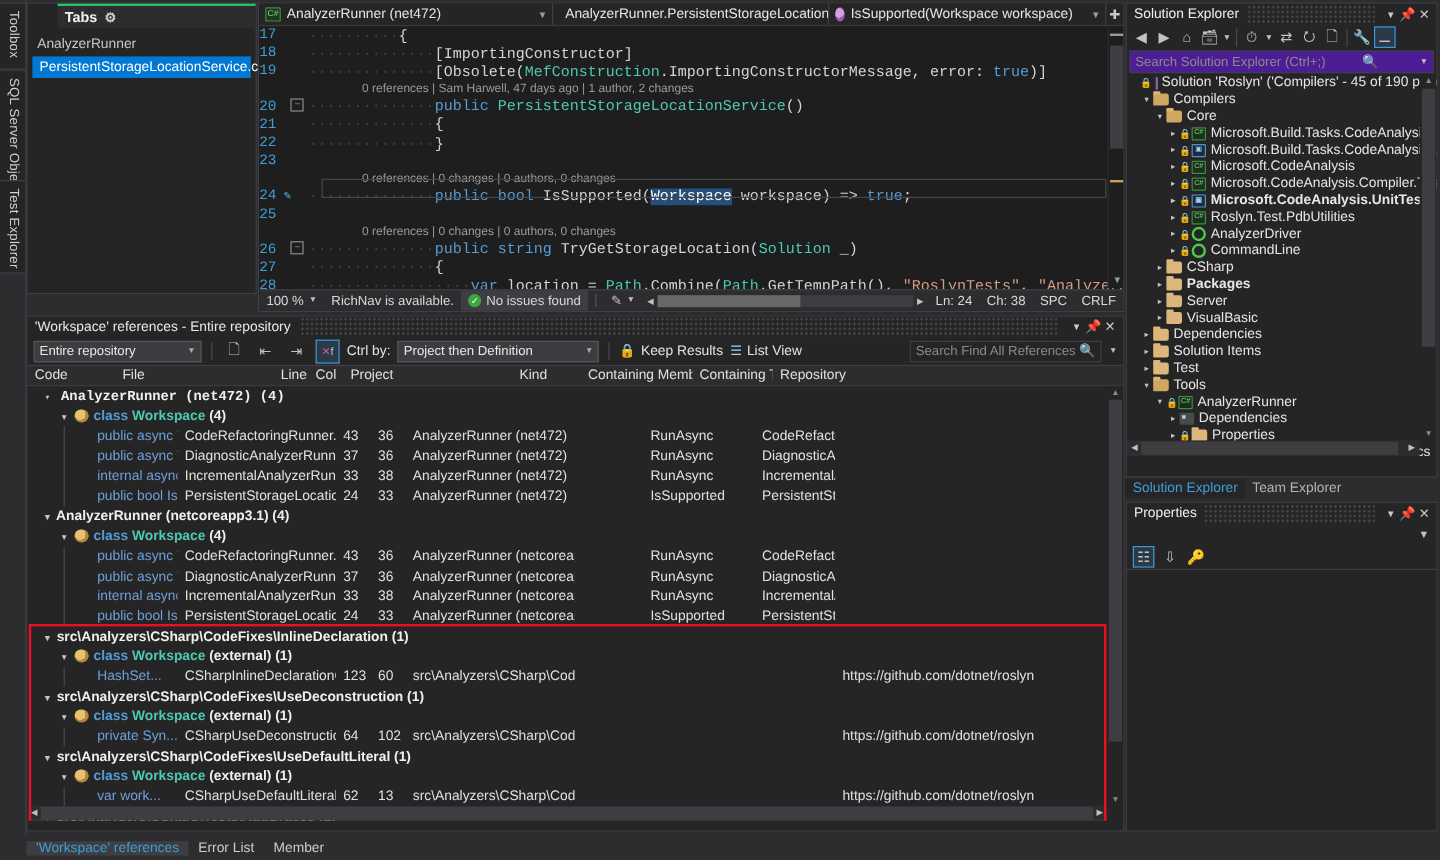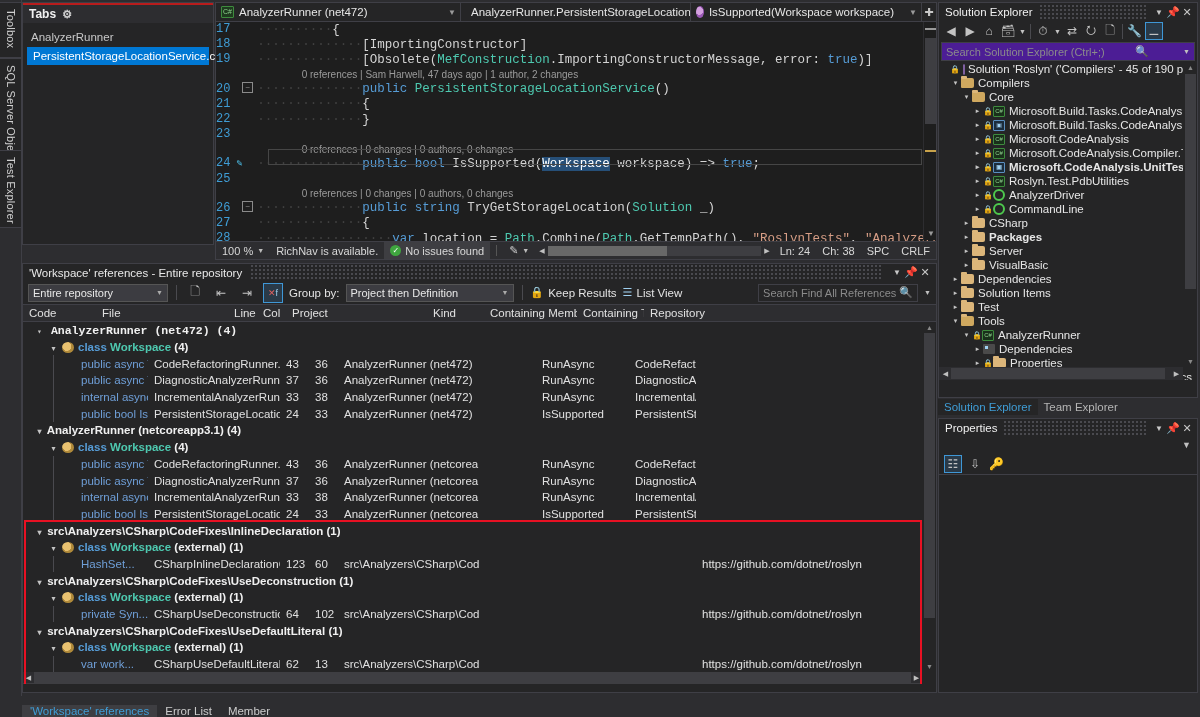--- a/index.html
+++ b/index.html
@@ -27,21 +27,21 @@
   }
 
   
   .tabs-pane {
     position: absolute; left: 22px; top: 2px; width: 192px; height: 243px;
     background: #252526; border: 1px solid #3f3f46;
   }
   .tabs-pane .pane-hdr {
     height: 20px; display: flex; align-items: center; gap: 6px;
     padding: 0 6px; color: #f1f1f1; font-weight: bold; font-size: 12px;
-    border-top: 2px solid #b91c1c; background: #2d2d30;
+    border-top: 2px solid #22c55e; background: #2d2d30; margin-left: 25px;
   }
   .tabs-pane .grp-label { padding: 8px 8px 4px 8px; color: #c8c8c8; font-size: 11.5px; }
   .tabs-pane .tab-item {
     margin: 0 4px; padding: 3px 6px; font-size: 11.5px;
     background: #0078d4; color: #ffffff; border-radius: 0;
   }
 
   
   .editor {
     position: absolute; left: 215px; top: 2px; width: 722px; height: 258px;
@@ -232,21 +232,21 @@
     background-image: radial-gradient(#4a4a4f 1px, transparent 1px);
     background-size: 4px 4px; background-position: 0 9px; }
   .props-combo { height:16px; display:flex; align-items:center; justify-content:flex-end; padding-right:6px; color:#c0c0c0; font-size:9px;}
   .props-toolbar { height:22px; display:flex; align-items:center; gap:4px; padding:0 5px; border-bottom:1px solid #3f3f46;}
   .props-toolbar .pi { width:18px; height:18px; display:flex; align-items:center; justify-content:center; color:#c3c3c3; font-size:12px;}
   .props-toolbar .pi.boxed { border:1px solid #3f97d6; background:#2a3a48; }
 
   
   .bottom-tabs {
     position:absolute; left:0; bottom:0; width:1200px; height:21px;
-    background:#2d2d30; display:flex; align-items:flex-end; padding-left:22px;
+    background:#2d2d30; display:flex; align-items:center; padding-left:22px;
   }
   .btab { padding:0 8px; display:flex; align-items:center; font-size:11.5px; color:#cccccc; }
   .btab.active { background:#3e3e42; color:#3f9dd6; }
 
   .right-edge { position:absolute; right:0; top:0; width:2px; height:717px; background:#2d2d30; }
 </style>
 </head>
 <body>
 
 <div class="app">
@@ -448,21 +448,21 @@
       </div>
       <span class="tb-sep"></span>
       <div class="tb-ico">🗋</div>
       <div class="tb-ico">⇤</div>
       <div class="tb-ico">⇥</div>
       <div class="tb-ico active">
           <span style="color:#e06060;font-size:9px;">✕</span>
           <span style="color:#9fd0f0;font-size:9px;">f</span>
         </div>
       <div class="tb-text">
-          <span>Group by:</span>
+          <span>Ctrl by:</span>
         </div>
       <div class="combo wide">
         <span>Project then Definition</span>
         <span style="font-size:7px;color:#aaa;">▼</span>
       </div>
       <span class="tb-sep"></span>
       <div class="tb-text">
         <span style="color:#d8d8d8;font-size:11px;">🔒</span>
         <span>Keep Results</span>
       </div>

